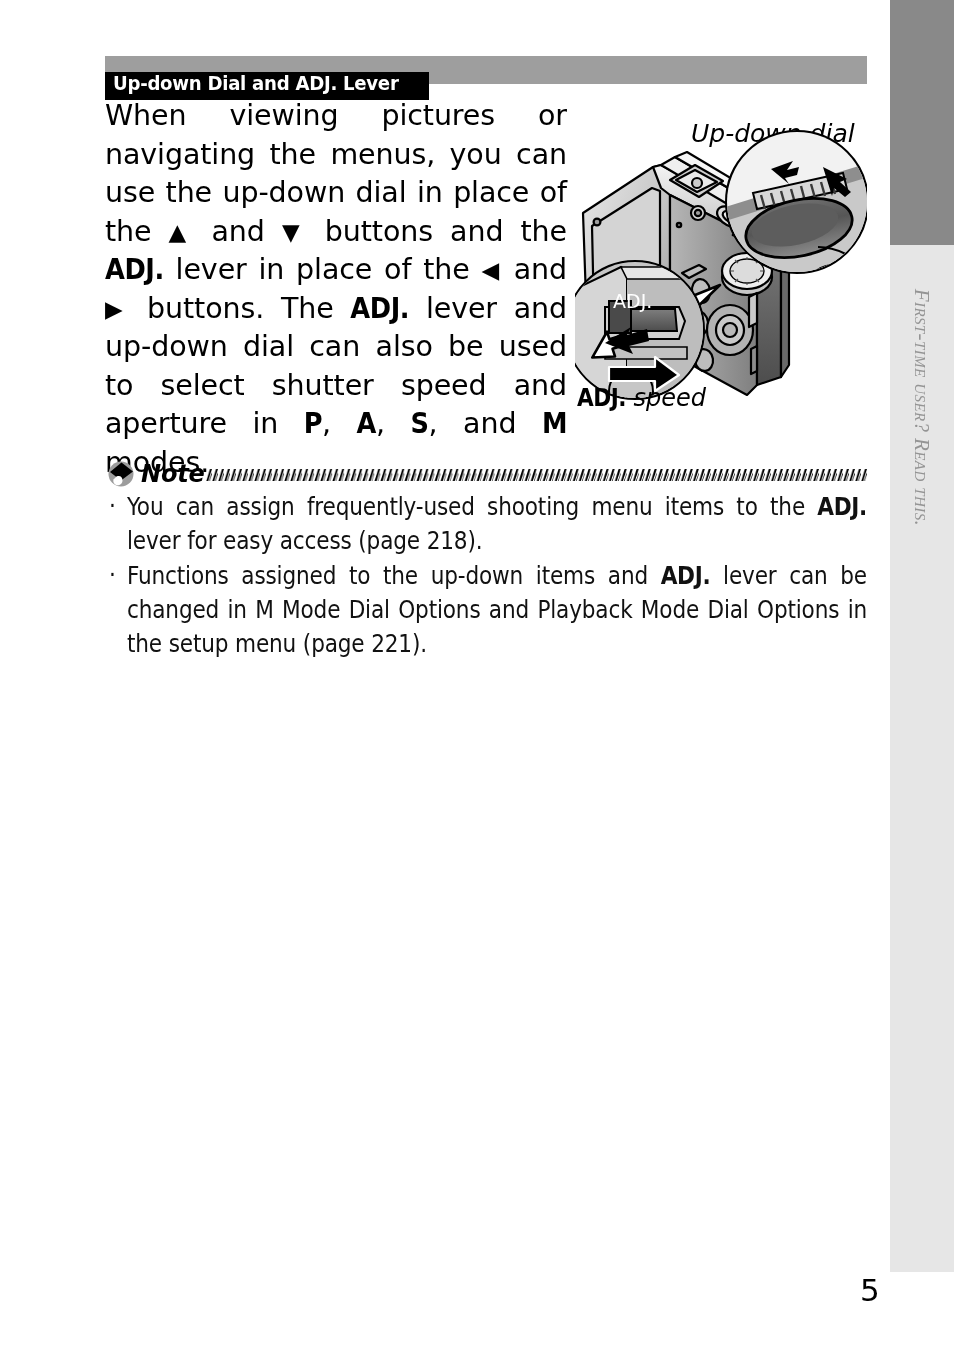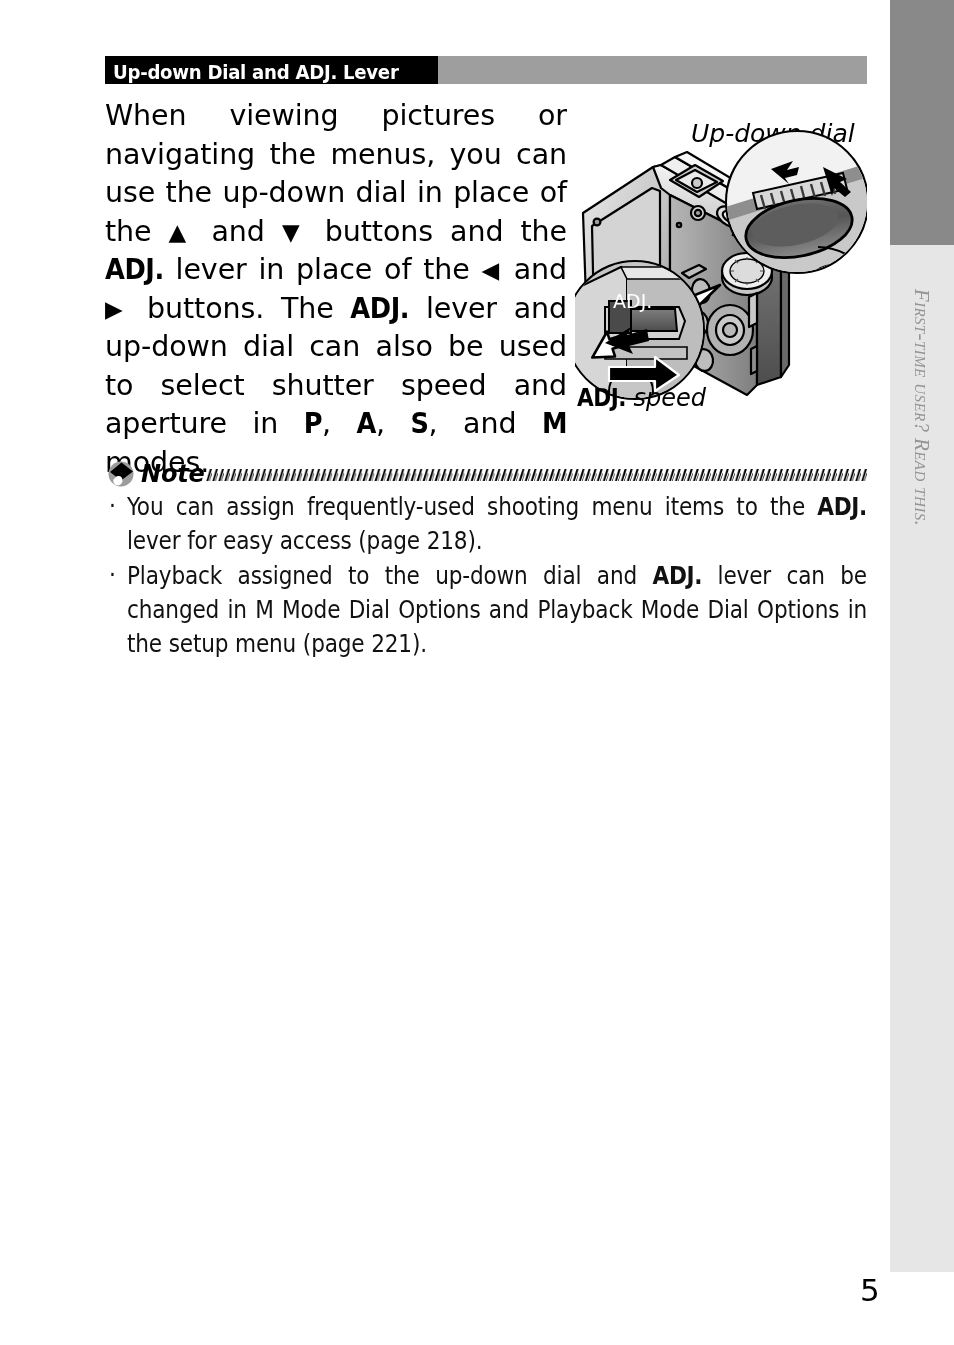--- a/index.html
+++ b/index.html
@@ -71,26 +71,26 @@
     position: absolute;
     left: 0px;
     top: 56px;
     width: 762px;
     height: 28px;
     background: #9e9e9e;
   }
   #section-header-black {
     position: absolute;
     left: 0px;
-    top: 0px;
+    top: 16px;
     height: 28px;
     background: #000000;
     display: flex;
-    align-items: flex-end;
-    padding: 0 18px 0 8px;
+    align-items: flex-start;
+    padding: 0 9px 0 8px;
     box-sizing: border-box;
   }
   #section-header-black .title {
     color: #ffffff;
     font-family: "DejaVu Sans", sans-serif;
     font-weight: bold;
     font-size: 19.5px;
     letter-spacing: -0.3px;
     transform: scaleX(0.93);
     transform-origin: left center;
@@ -434,19 +434,19 @@
               <path d="M3,13 L7,0 L7.6,0 L3.6,13 Z" fill="#000"></path>
             </pattern>
           </defs>
           <rect x="0" y="0" width="660" height="13" fill="url(#hatch)"></rect>
         </svg>
       </div>
     </div>
 
     <ul id="note-list">
       <li><span>You can assign frequently-used shooting menu items to the </span><span class="kw">ADJ.</span><span> lever for easy access (page 218).</span></li>
-      <li><span>Playback assigned to the up-down dial and </span><span class="kw">ADJ.</span><span> lever can be changed in </span><span class="kwb">M Mode Dial Options</span><span> and </span><span class="kwb">Playback Mode Dial Options</span><span> in the setup menu (page 221).</span></li>
+      <li><span>Functions assigned to the up-down items and </span><span class="kw">ADJ.</span><span> lever can be changed in </span><span class="kwb">M Mode Dial Options</span><span> and </span><span class="kwb">Playback Mode Dial Options</span><span> in the setup menu (page 221).</span></li>
     </ul>
   </div>
 
   <div id="page-number">5</div>
 
 </div>
 
 </body></html>

